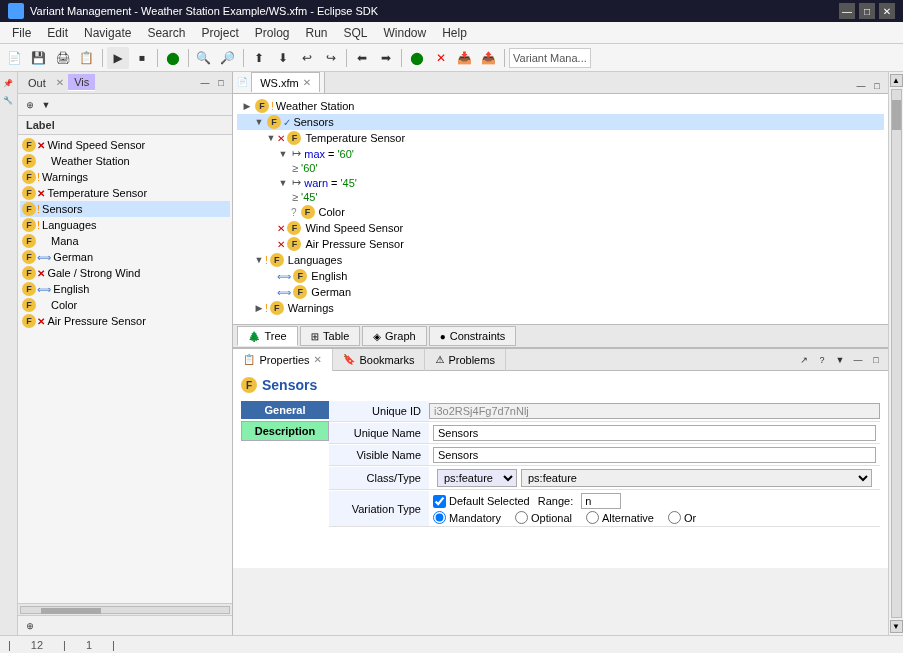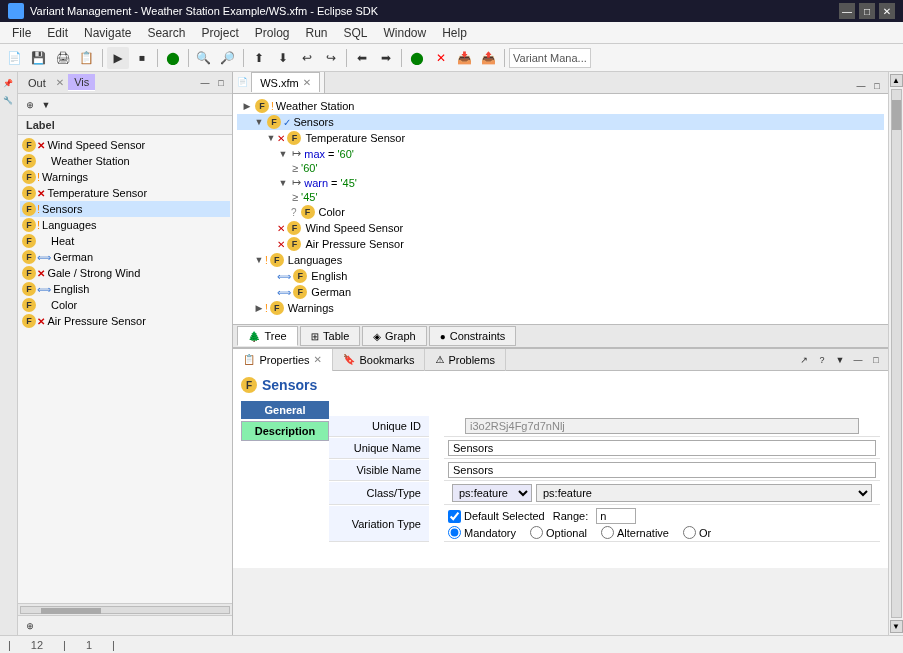--- a/index.html
+++ b/index.html
@@ -197,21 +197,21 @@
 
         <div class="tree-item">
           <span class="badge badge-f">F</span>
           <span class="icon-warn">!</span>
           <span style="margin-left:2px;">Languages</span>
         </div>
 
         <div class="tree-item">
           <span class="badge badge-f">F</span>
           <span style="width:12px;display:inline-block;"></span>
-          <span style="margin-left:2px;">Heat</span>
+          <span style="margin-left:2px;">Mana</span>
         </div>
 
         <div class="tree-item">
           <span class="badge badge-f">F</span>
           <span class="icon-arrows">⟺</span>
           <span style="margin-left:2px;">German</span>
         </div>
 
         <div class="tree-item">
           <span class="badge badge-f">F</span>
@@ -415,24 +415,24 @@
             <span>Sensors</span>
           </div>
 
           <div style="display:flex; gap:0;">
 
             <div style="width:88px; min-width:88px;">
               <div style="background:#3a6aa8; color:white; font-size:11px; font-weight:bold; padding:3px 8px; text-align:center; margin-bottom:2px;">General</div>
               <div style="background:#86efac; font-size:11px; font-weight:bold; padding:3px 8px; text-align:center; border:1px solid #aab; cursor:pointer;">Description</div>
             </div>
 
-            <div style="flex:1; display:grid; grid-template-columns: 100px 1fr; gap:1px 15px;margin-top:15px;">
+            <div style="flex:1; display:grid; grid-template-columns: 100px 1fr; gap:1px 0;">
 
               <div style="padding:3px 8px; font-size:11px; text-align:right; background:#f0f4ff; border-bottom:1px solid #e0e0e0; display:flex; align-items:center; justify-content:flex-end;">Unique ID</div>
-              <div style="padding:2px 21px; border-bottom:1px solid #e0e0e0;">
+              <div style="padding:2px 0; border-bottom:1px solid #e0e0e0;">
                 <input type="text" style="width: 100%; border: 1px solid rgb(170, 170, 170); padding: 1px 4px; font-size: 11px; background: rgb(240, 240, 240); color: rgb(136, 136, 136);" readonly="" value="i3o2RSj4Fg7d7nNlj">
               </div>
 
               <div style="padding:3px 8px; font-size:11px; text-align:right; background:#f0f4ff; border-bottom:1px solid #e0e0e0; display:flex; align-items:center; justify-content:flex-end;">Unique Name</div>
               <div style="padding:2px 4px; border-bottom:1px solid #e0e0e0;">
                 <input type="text" style="width: 100%; border: 1px solid rgb(170, 170, 170); padding: 1px 4px; font-size: 11px;" value="Sensors">
               </div>
 
               <div style="padding:3px 8px; font-size:11px; text-align:right; background:#f0f4ff; border-bottom:1px solid #e0e0e0; display:flex; align-items:center; justify-content:flex-end;">Visible Name</div>
               <div style="padding:2px 4px; border-bottom:1px solid #e0e0e0;">

